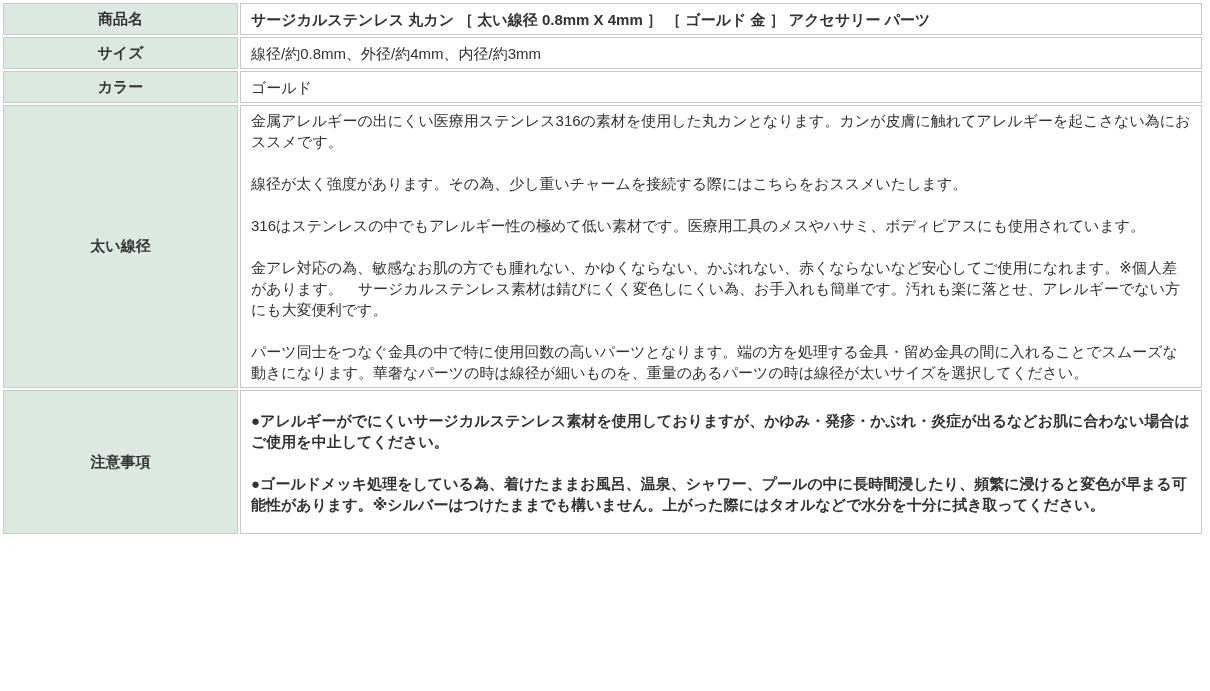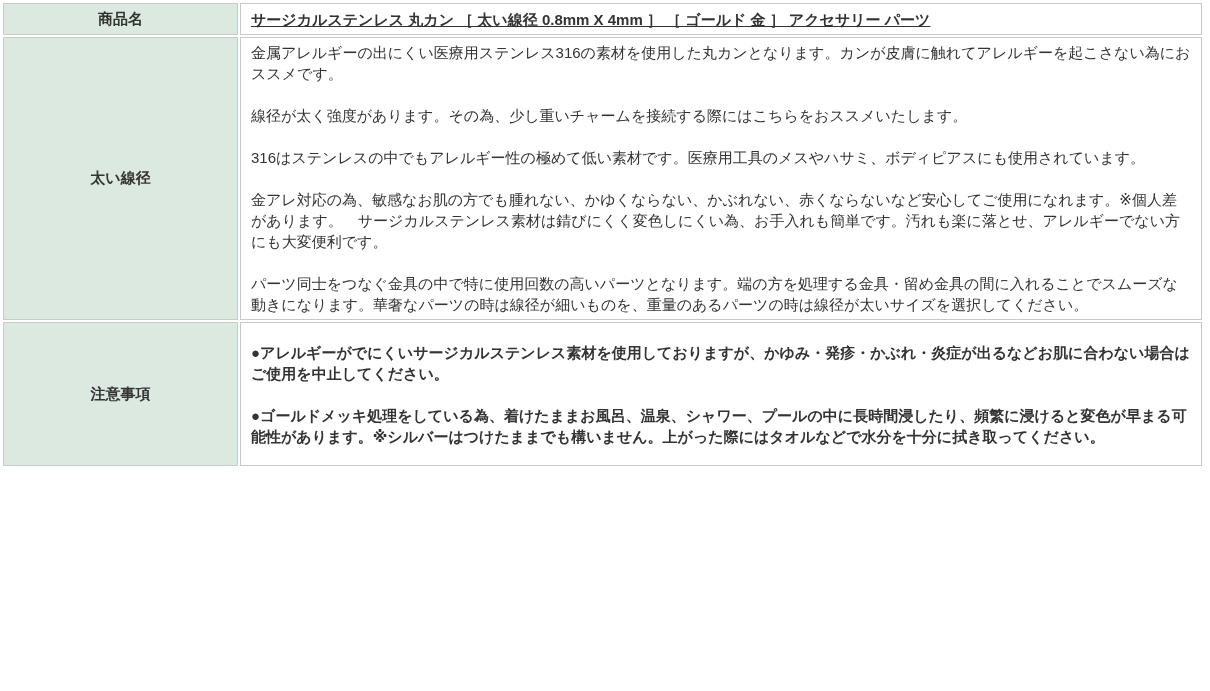--- a/index.html
+++ b/index.html
@@ -36,37 +36,45 @@
     background:var(--value-bg);
     border:1px solid var(--value-border);
     font-size:15px;
     line-height:21px;
     vertical-align:middle;
     padding:4px 10px;
     text-align:left;
   }
   .r-small th,.r-small td{height:26px;}
   .r-small td{padding-top:2px;padding-bottom:2px;}
-  td.bold{font-weight:bold;text-decoration:underline;}
+  td.bold{font-weight:bold;}
   td.paragraphs{white-space:pre-line;margin-left:32px;}
   tr.r-notice td{height:134px;font-weight:bold;}
   tr.r-remarks td{height:46px;}
 </style>
 </head>
 <body>
 
 <table class="spec-table">
   <colgroup>
     <col class="col-label">
     <col class="col-value">
   </colgroup>
   <tbody>
     <tr class="r-small">
       <th>商品名</th>
       <td class="bold">サージカルステンレス 丸カン ［ 太い線径 0.8mm X 4mm ］ ［ ゴールド 金 ］ アクセサリー パーツ</td>
+    </tr>
+    <tr class="r-small">
+      <th>サイズ</th>
+      <td>線径/約0.8mm、外径/約4mm、内径/約3mm</td>
+    </tr>
+    <tr class="r-small">
+      <th>カラー</th>
+      <td>ゴールド</td>
     </tr>
     <tr class="r-desc">
       <th>太い線径</th>
       <td class="paragraphs">金属アレルギーの出にくい医療用ステンレス316の素材を使用した丸カンとなります。カンが皮膚に触れてアレルギーを起こさない為におススメです。
 
 線径が太く強度があります。その為、少し重いチャームを接続する際にはこちらをおススメいたします。
 
 316はステンレスの中でもアレルギー性の極めて低い素材です。医療用工具のメスやハサミ、ボディピアスにも使用されています。
 
 金アレ対応の為、敏感なお肌の方でも腫れない、かゆくならない、かぶれない、赤くならないなど安心してご使用になれます。※個人差があります。　サージカルステンレス素材は錆びにくく変色しにくい為、お手入れも簡単です。汚れも楽に落とせ、アレルギーでない方にも大変便利です。

